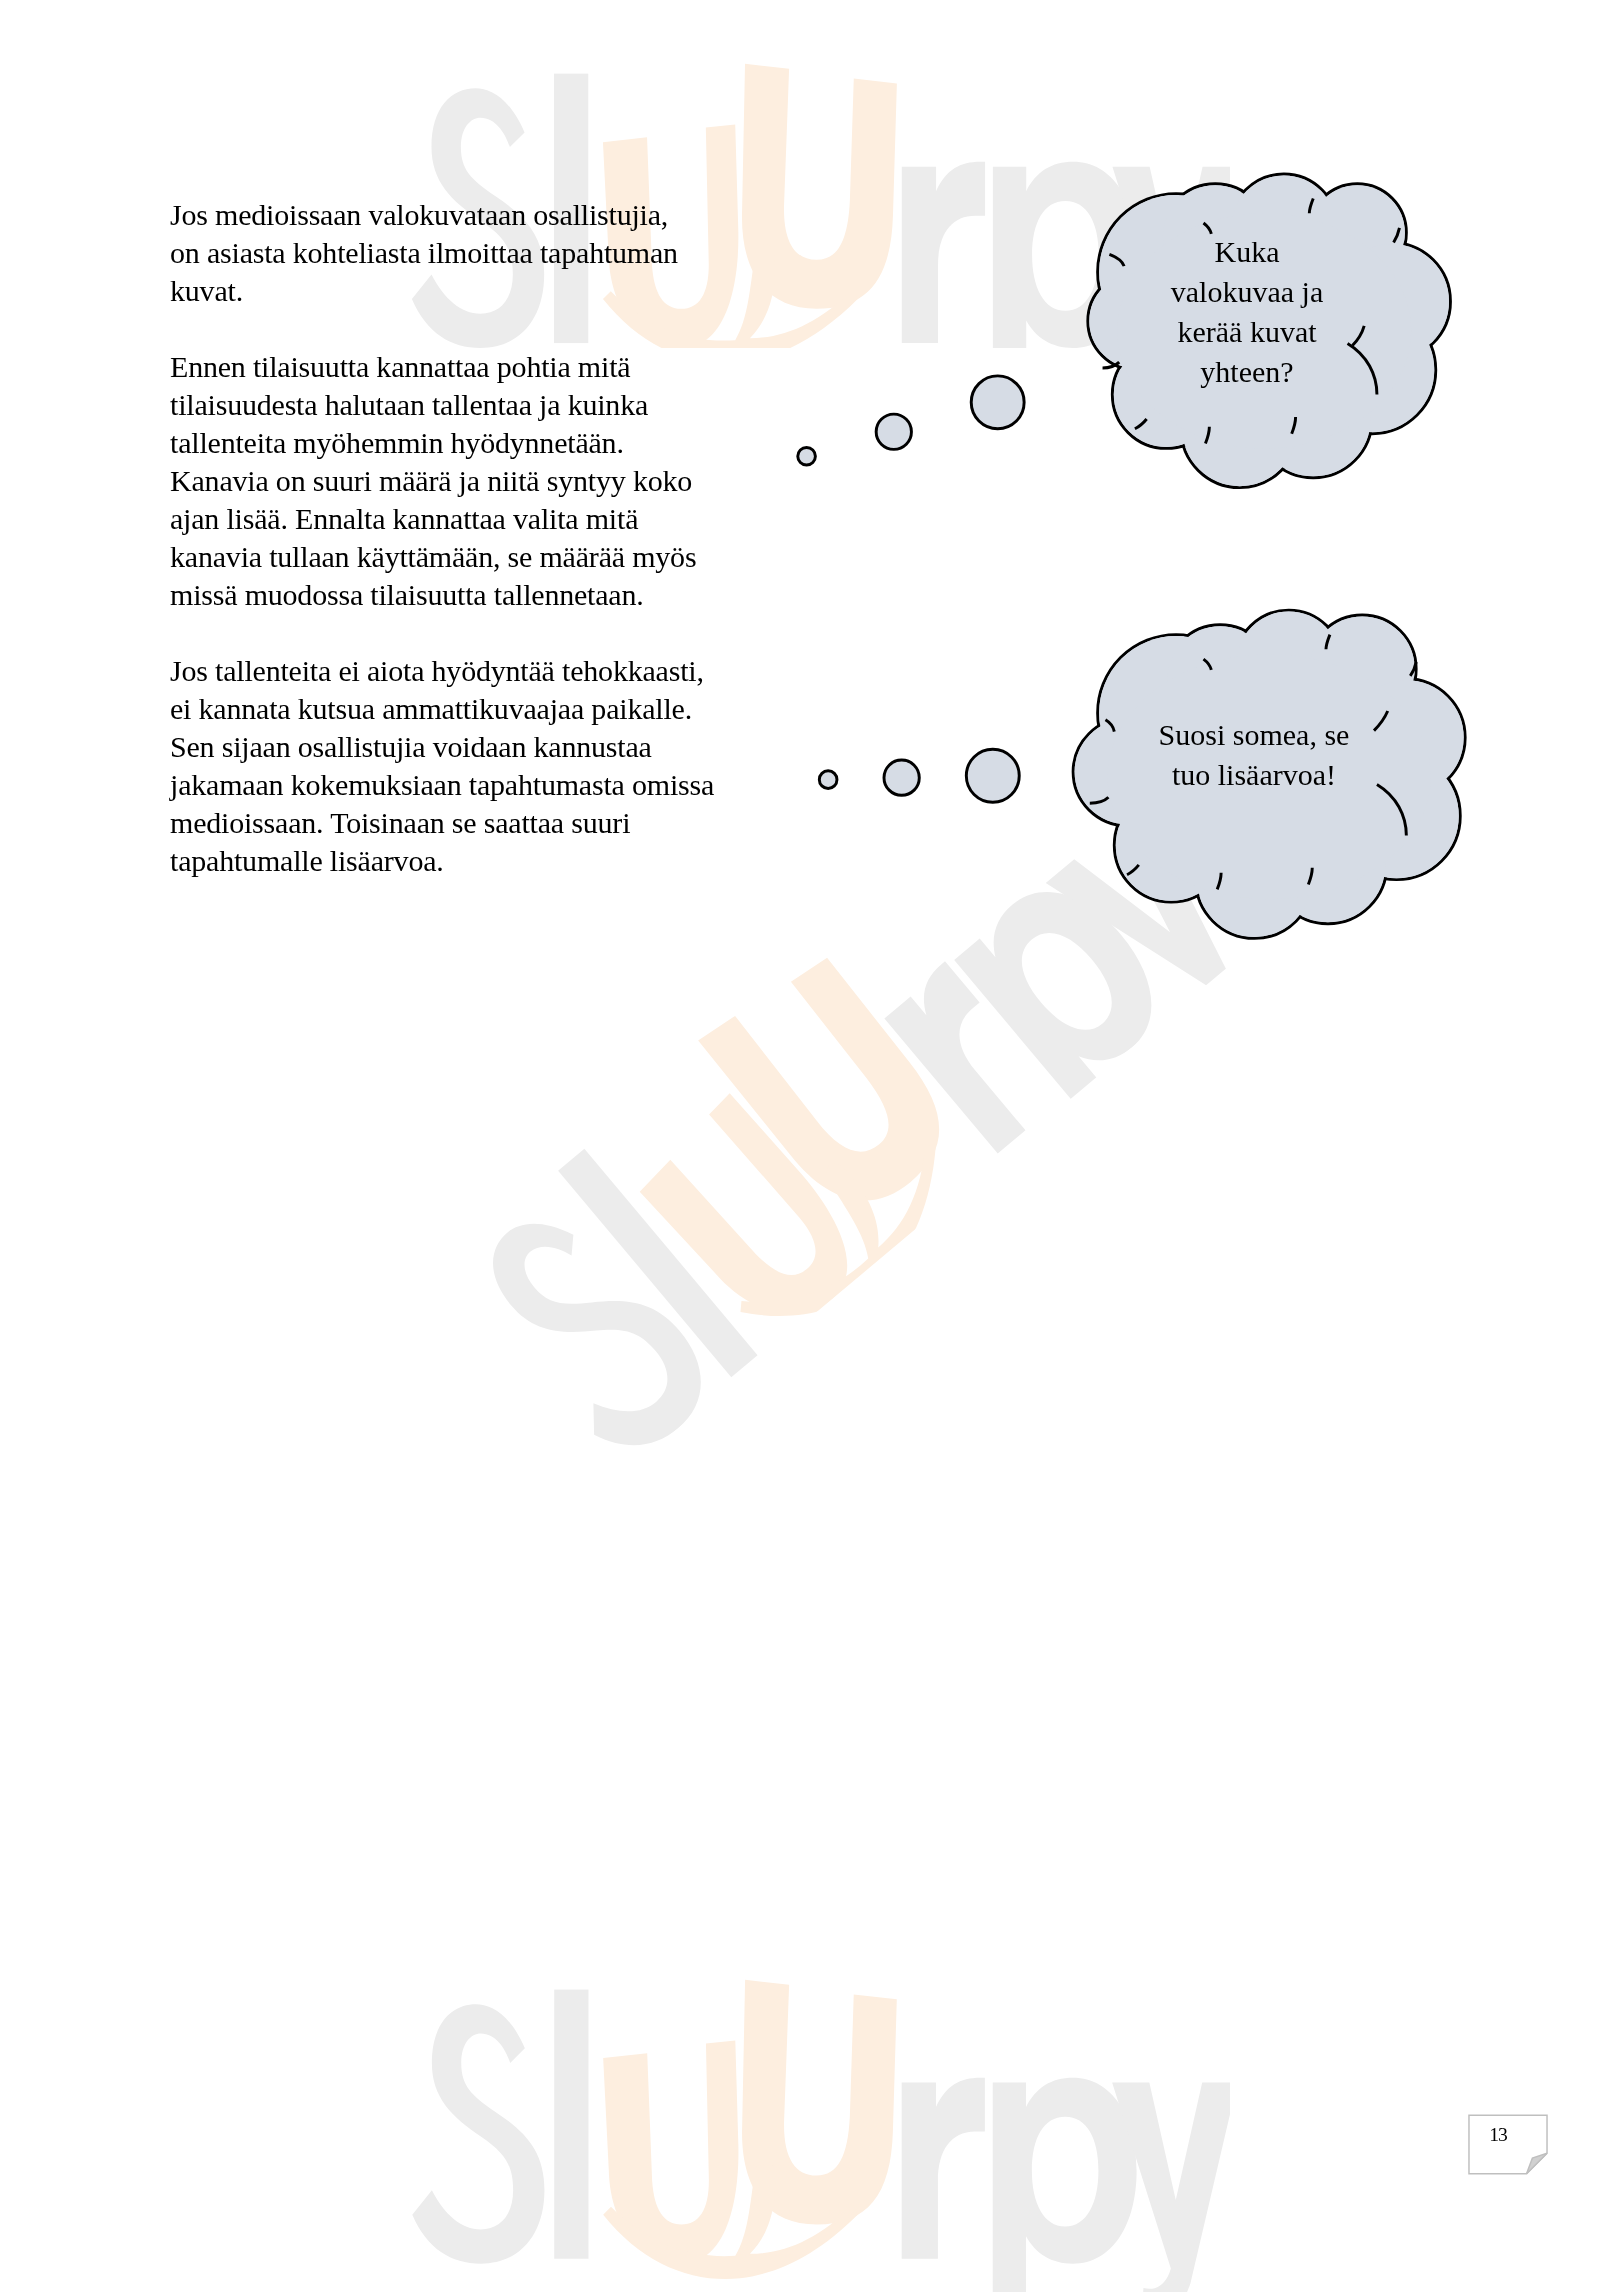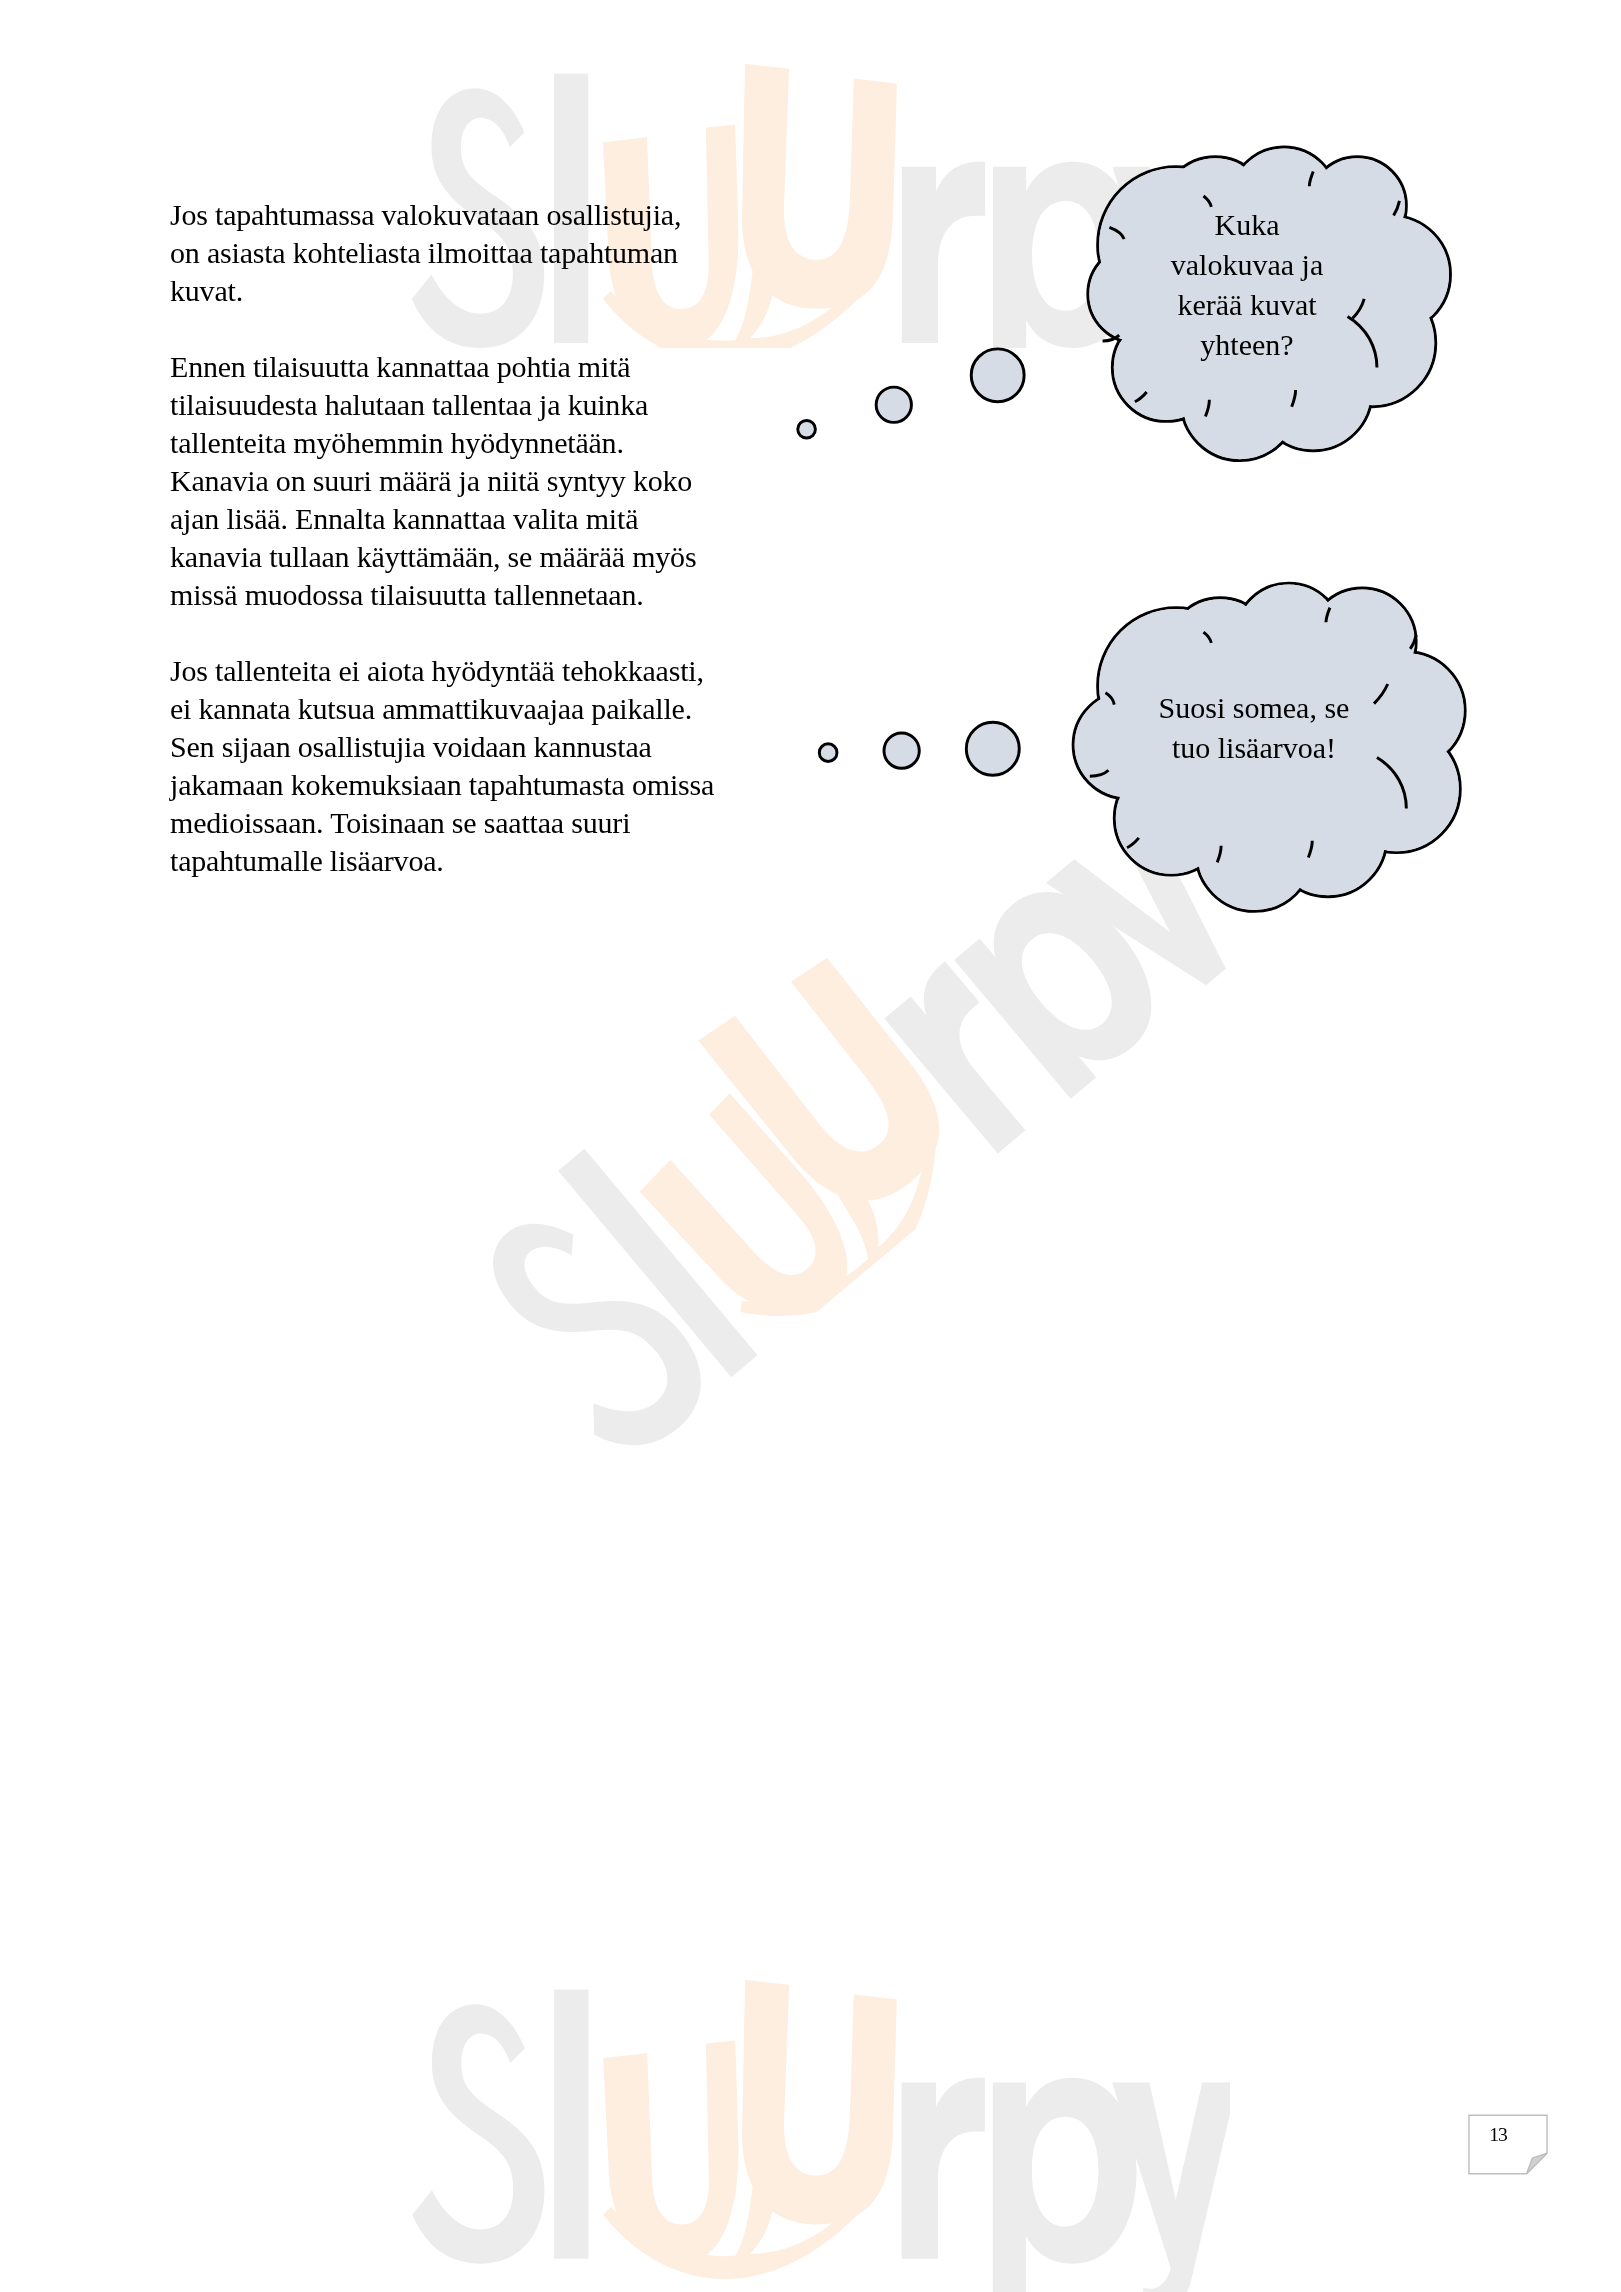--- a/index.html
+++ b/index.html
@@ -33,20 +33,21 @@
     .body-text p {
       margin: 0 0 38px 0;
     }
     .body-text .line {
       display: block;
       white-space: nowrap;
     }
     .callout {
       position: absolute;
       z-index: 1;
+      margin-top: 27px;
     }
     .callout svg { display: block; overflow: visible; }
     .callout-text {
       position: absolute;
       text-align: center;
       font-size: 30px;
       line-height: 40px;
       z-index: 3;
     }
     .callout-text .line { display: block; white-space: nowrap; }
@@ -113,21 +114,21 @@
     <path d="M345 10 L390 15 L385 150 C383 190 395 210 418 210 C440 210 450 190 452 150 L456 25 L500 30 L496 165 C494 230 470 260 418 260 C365 260 340 220 342 160 Z" fill="#fdeedf"></path>
     <path d="M505 115 L540 115 L540 140 C550 118 565 110 585 110 L590 110 L590 165 L580 165 C555 165 542 185 542 215 L542 295 L505 295 Z" fill="#ececec"></path>
     <path d="M598 115 L632 115 L632 140 C642 120 658 110 680 110 C720 110 745 150 745 205 C745 260 720 300 680 300 C658 300 642 290 632 272 L632 350 L598 350 Z M672 150 C650 150 638 172 638 205 C638 238 650 262 672 262 C694 262 706 238 706 205 C706 172 694 150 672 150 Z" fill="#ececec"></path>
     <path d="M720 115 L758 115 L785 235 L812 115 L848 115 L800 320 C790 350 775 360 750 355 L752 325 C765 328 775 322 780 305 Z" fill="#ececec"></path>
     <path d="M200 250 C240 300 290 320 340 315 C380 310 420 290 460 250 L455 240 C420 275 385 290 350 290 C370 270 378 240 375 205 C372 190 360 190 355 205 C350 240 348 270 335 292 C290 295 245 280 208 242 Z" fill="#fdeedf"></path>
   </svg>
 </div>
 
 <div class="body-text">
   <p>
-    <span class="line">Jos tapahtumassa valokuvataan osallistujia,</span>
+    <span class="line">Jos medioissaan valokuvataan osallistujia,</span>
     <span class="line">on asiasta kohteliasta ilmoittaa tapahtuman</span>
     <span class="line">kuvat.</span>
   </p>
   <p>
     <span class="line">Ennen tilaisuutta kannattaa pohtia mitä</span>
     <span class="line">tilaisuudesta halutaan tallentaa ja kuinka</span>
     <span class="line">tallenteita myöhemmin hyödynnetään.</span>
     <span class="line">Kanavia on suuri määrä ja niitä syntyy koko</span>
     <span class="line">ajan lisää. Ennalta kannattaa valita mitä</span>
     <span class="line">kanavia tullaan käyttämään, se määrää myös</span>

